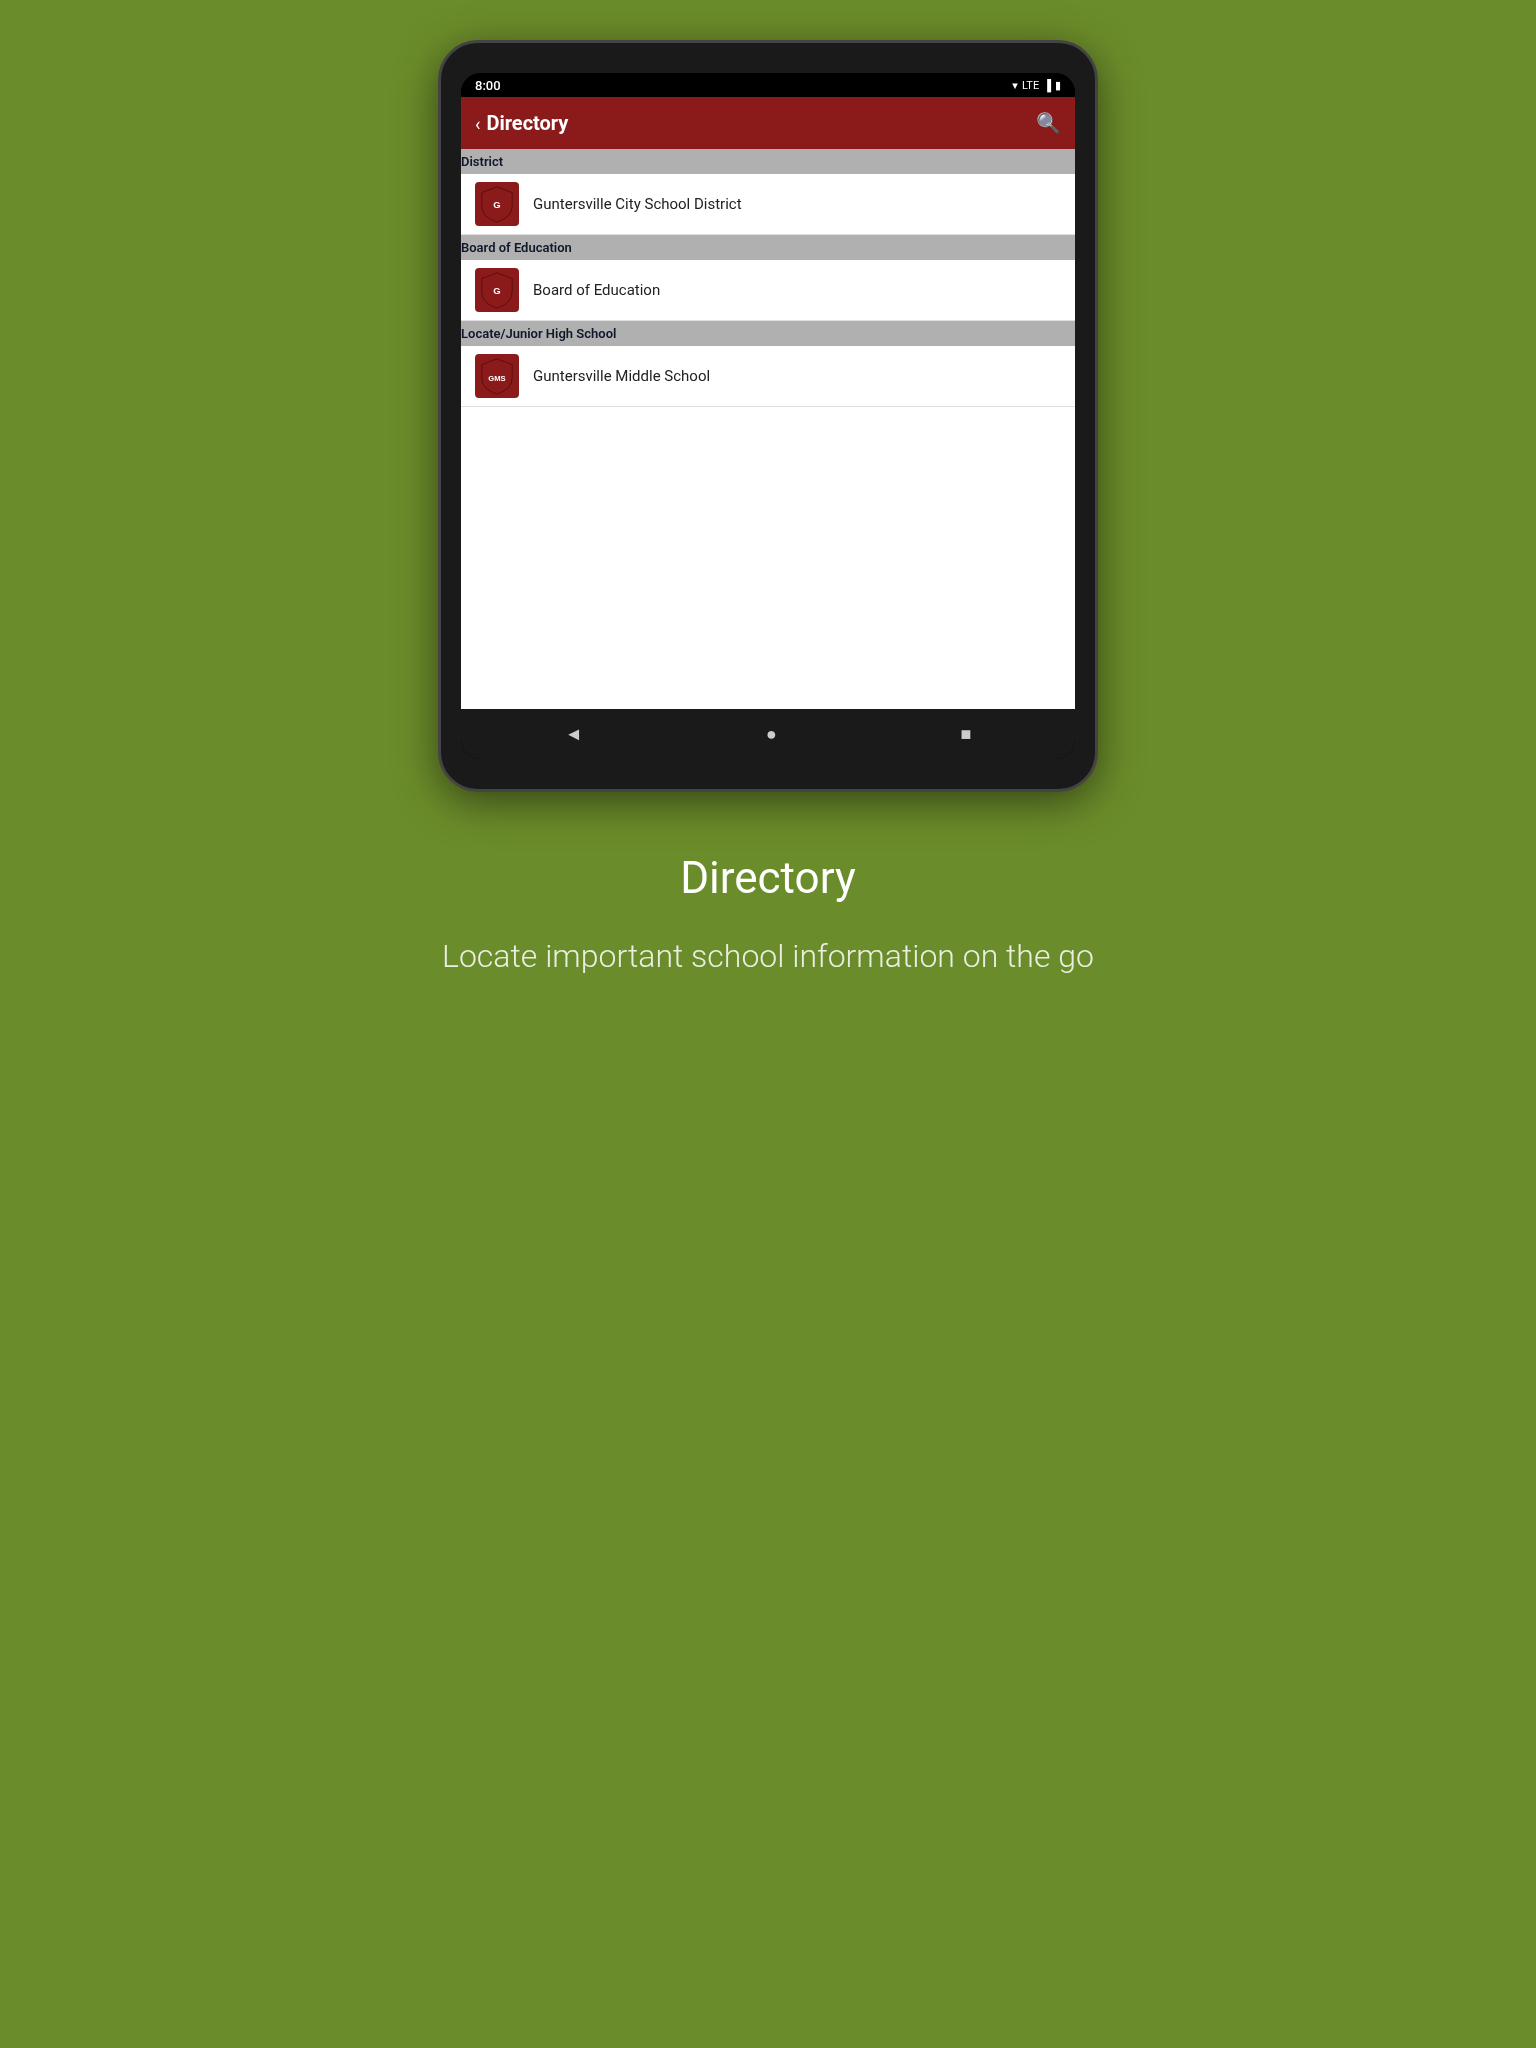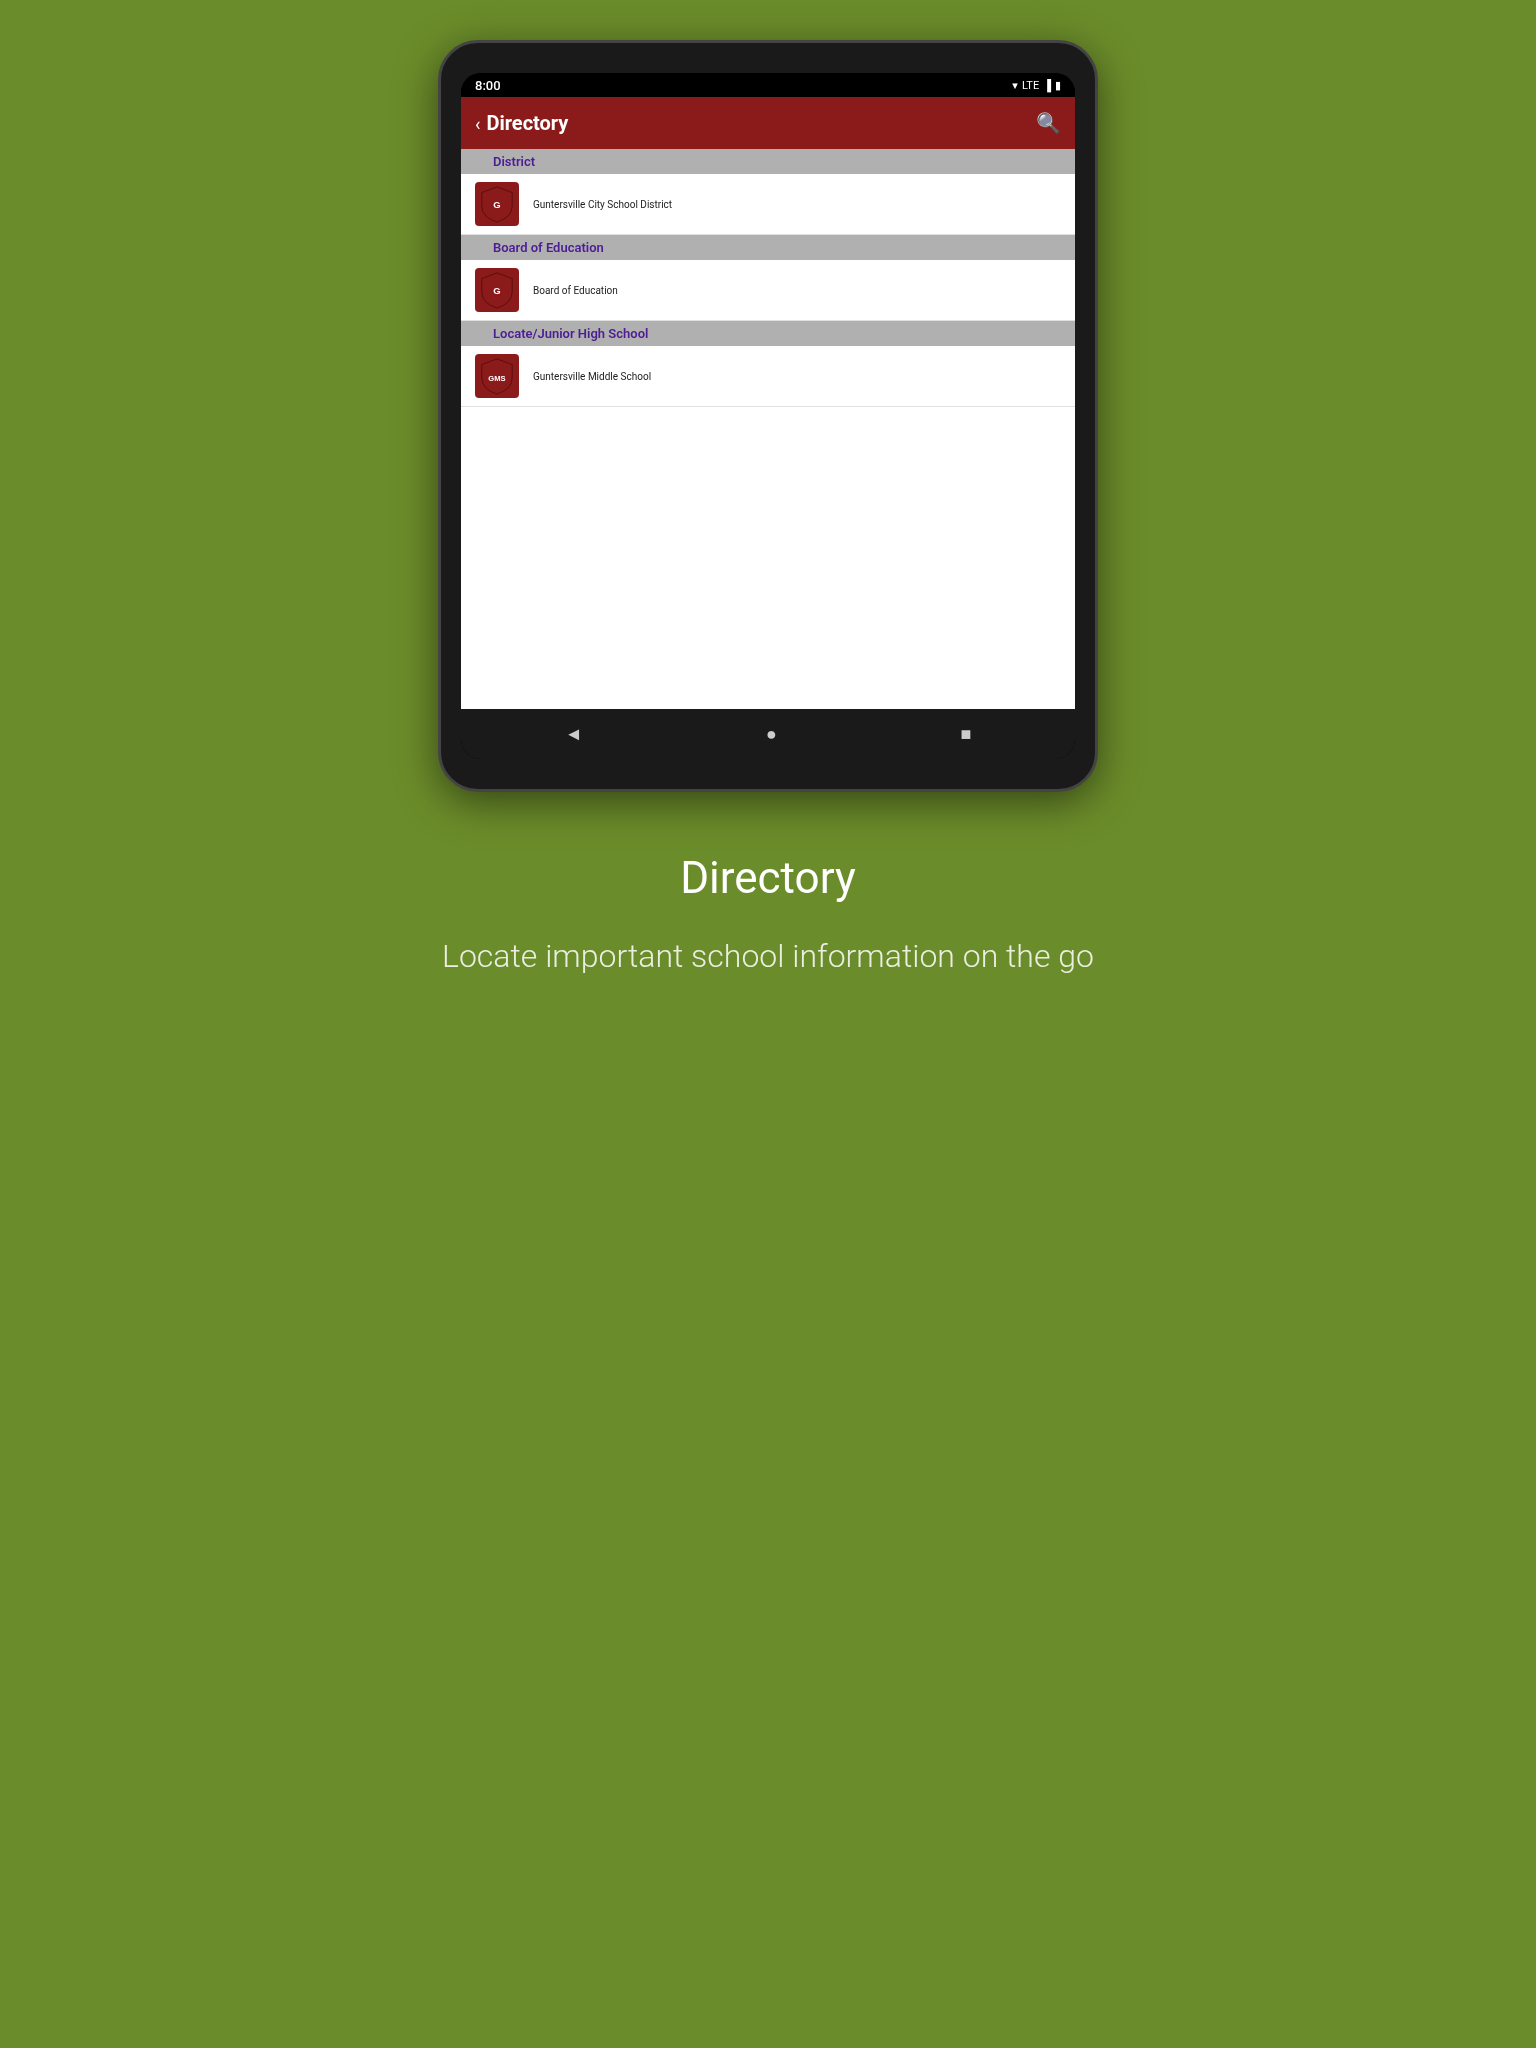--- a/index.html
+++ b/index.html
@@ -92,24 +92,24 @@
 
     
     .content-area {
       background: #fff;
       min-height: 560px;
     }
 
     
     .section-header {
       background: #b0b0b0;
-      padding: 5px 32px;
+      padding: 5px 0;
       font-size: 13px;
       font-weight: 600;
-      color: #4c1d95;
+      color: #0f172a;
     }
 
     
     .list-item {
       display: flex;
       align-items: center;
       padding: 8px 14px;
       border-bottom: 1px solid #e0e0e0;
       background: #fff;
       cursor: pointer;
@@ -122,21 +122,21 @@
       border-radius: 4px;
       background: #8b1a1a;
       display: flex;
       align-items: center;
       justify-content: center;
       flex-shrink: 0;
       overflow: hidden;
     }
 
     .school-name {
-      font-size: 10px;
+      font-size: 15px;
       color: #222;
       flex: 1;
     }
 
     
     .nav-bar {
       background: #1a1a1a;
       display: flex;
       justify-content: space-around;
       align-items: center;

